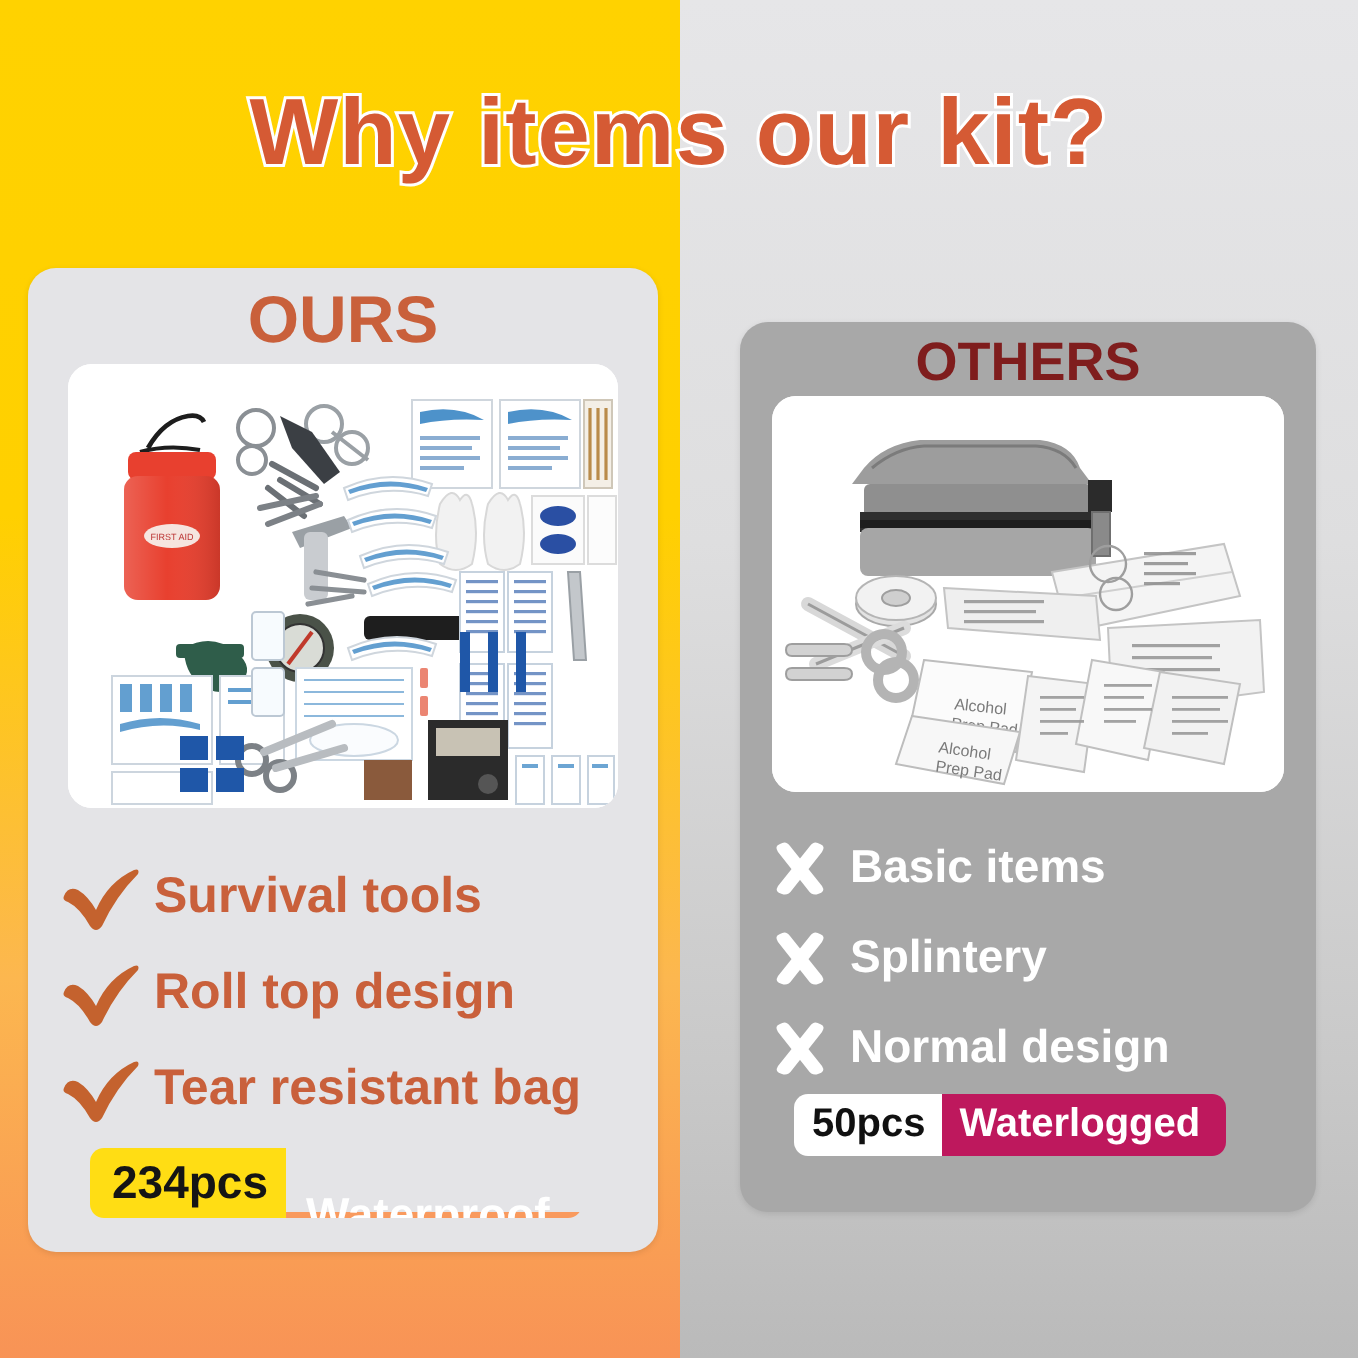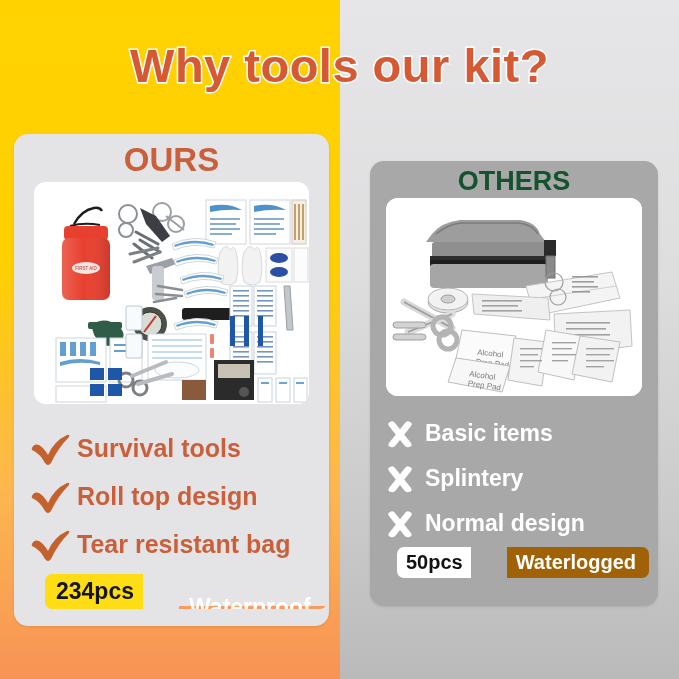--- a/index.html
+++ b/index.html
@@ -68,21 +68,21 @@
     white-space: nowrap;
   }
   .heading-ours {
     margin-top: 7px;
     font-size: 33px;
     color: #C9603B;
   }
   .heading-others {
     margin-top: 5px;
     font-size: 27px;
-    color: #14532d;
+    color: #7f1d1d;
     text-align: center;
   }
   
   .photo-card {
     position: absolute;
     background: #FFFFFF;
     border-radius: 12px;
     overflow: hidden;
   }
   .photo-ours {
@@ -125,21 +125,20 @@
     margin-left: 9px;
   }
   
   .badge {
     position: absolute;
     display: flex;
     align-items: stretch;
     border-radius: 7px;
     overflow: hidden;
     white-space: nowrap;
-    gap: 36px;
   }
   .badge-ours {
     left: 31px; top: 440px;
     height: 35px;
     justify-content: center;
   }
   .badge-others {
     left: 27px; top: 386px;
     height: 31px;
   }
@@ -161,35 +160,35 @@
     padding: 0 16px 0 10px;
     margin-top: 32px;
   }
   .badge-others .badge-count {
     background: #FFFFFF;
     color: #111111;
     font-size: 20px;
     padding: 0 8px 0 9px;
   }
   .badge-others .badge-text {
-    background: #a16207;
+    background: #be185d;
     color: #FFFFFF;
     font-size: 20px;
     padding: 0 13px 0 9px;
   }
 </style>
 </head>
 <body>
 
 <div class="canvas">
 
   <div class="bg-left"></div>
   <div class="bg-right"></div>
 
-  <div class="title">Why tools our kit?</div>
+  <div class="title">Why items our kit?</div>
 
   <div class="panel panel-ours">
     <div class="panel-heading heading-ours">OURS</div>
 
     <div class="photo-card photo-ours">
       <svg class="photo-inner" viewBox="0 0 275 222" preserveAspectRatio="none">
         <rect x="0" y="0" width="275" height="222" fill="#FFFFFF"></rect>
 
         <path d="M40 42 q8 -14 20 -16 q6 -1 8 3" stroke="#1d1d1d" stroke-width="2.4" fill="none"></path>
         <path d="M36 44 q14 -4 30 -1" stroke="#1d1d1d" stroke-width="2" fill="none"></path>

